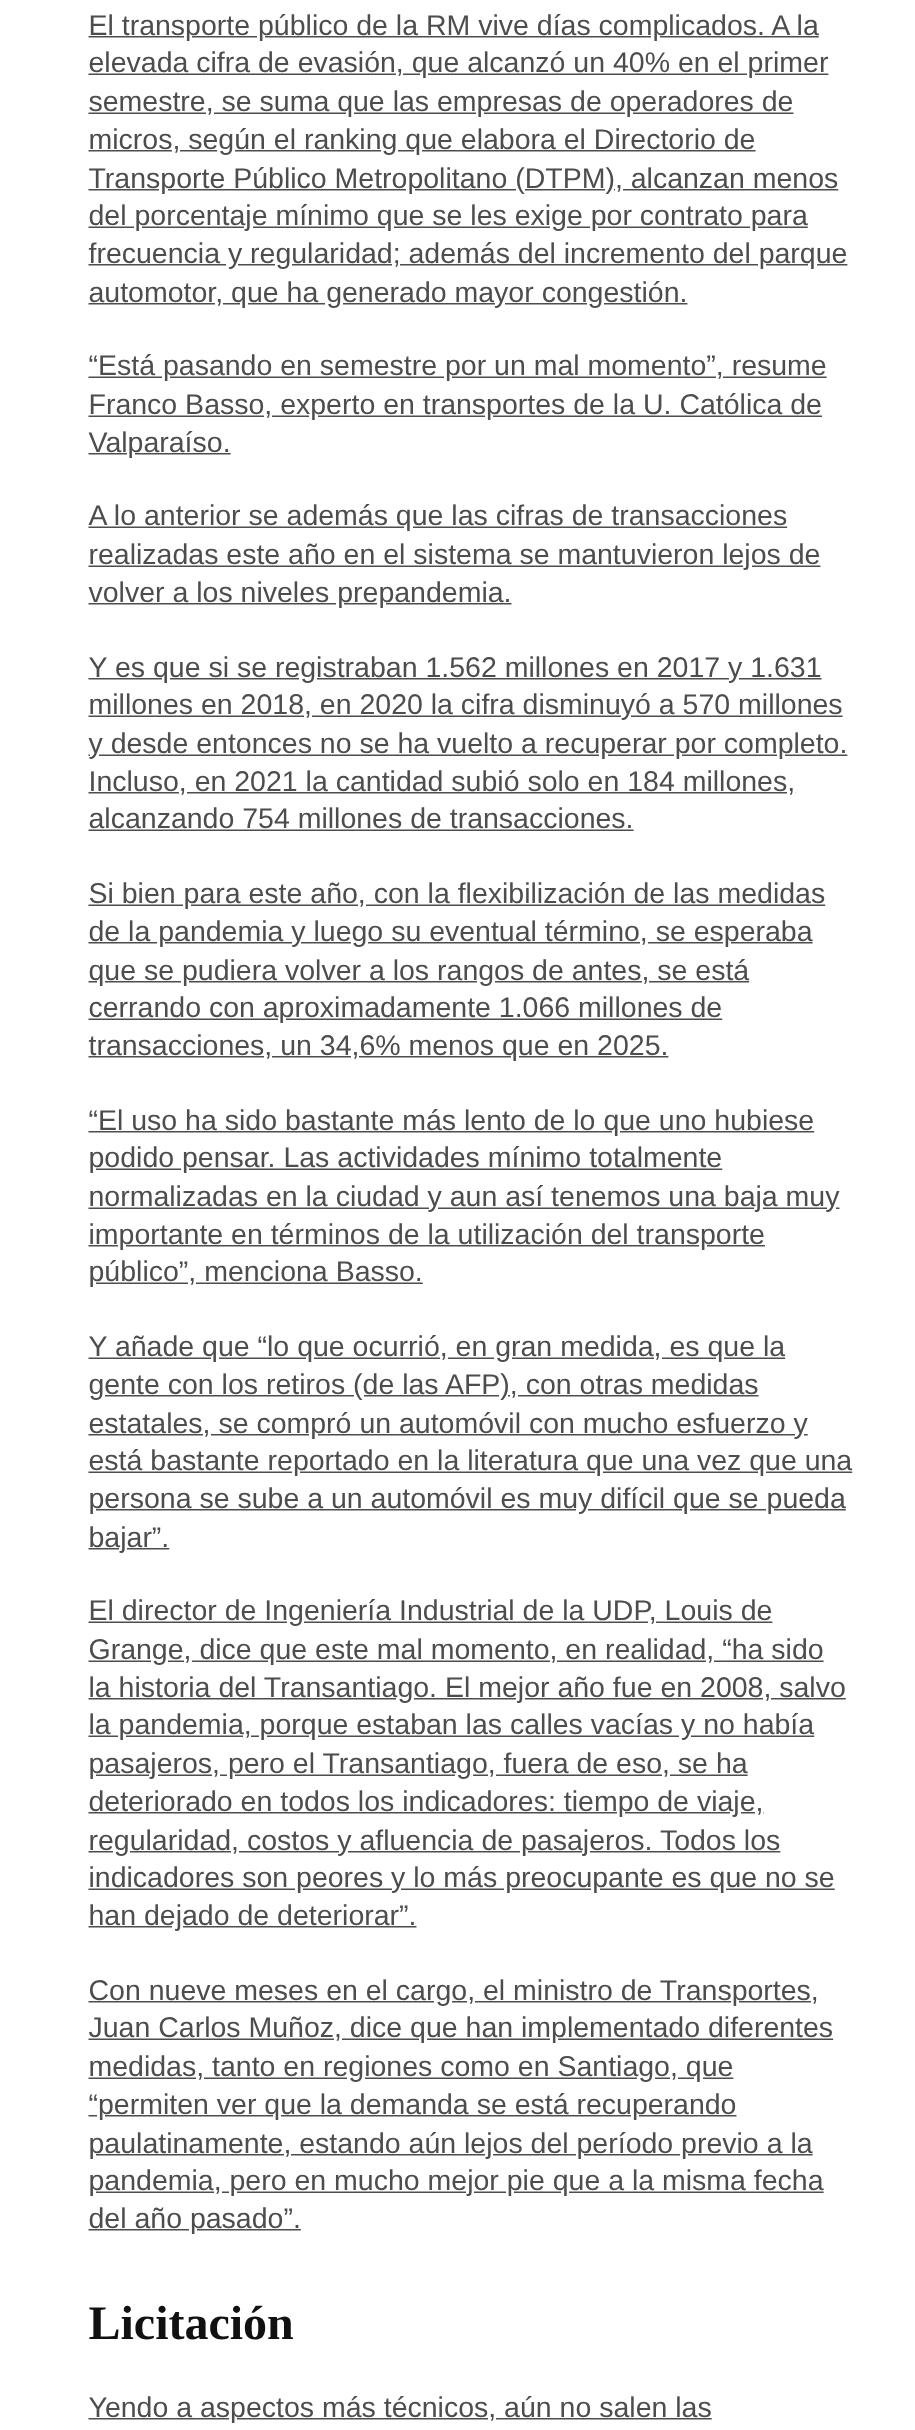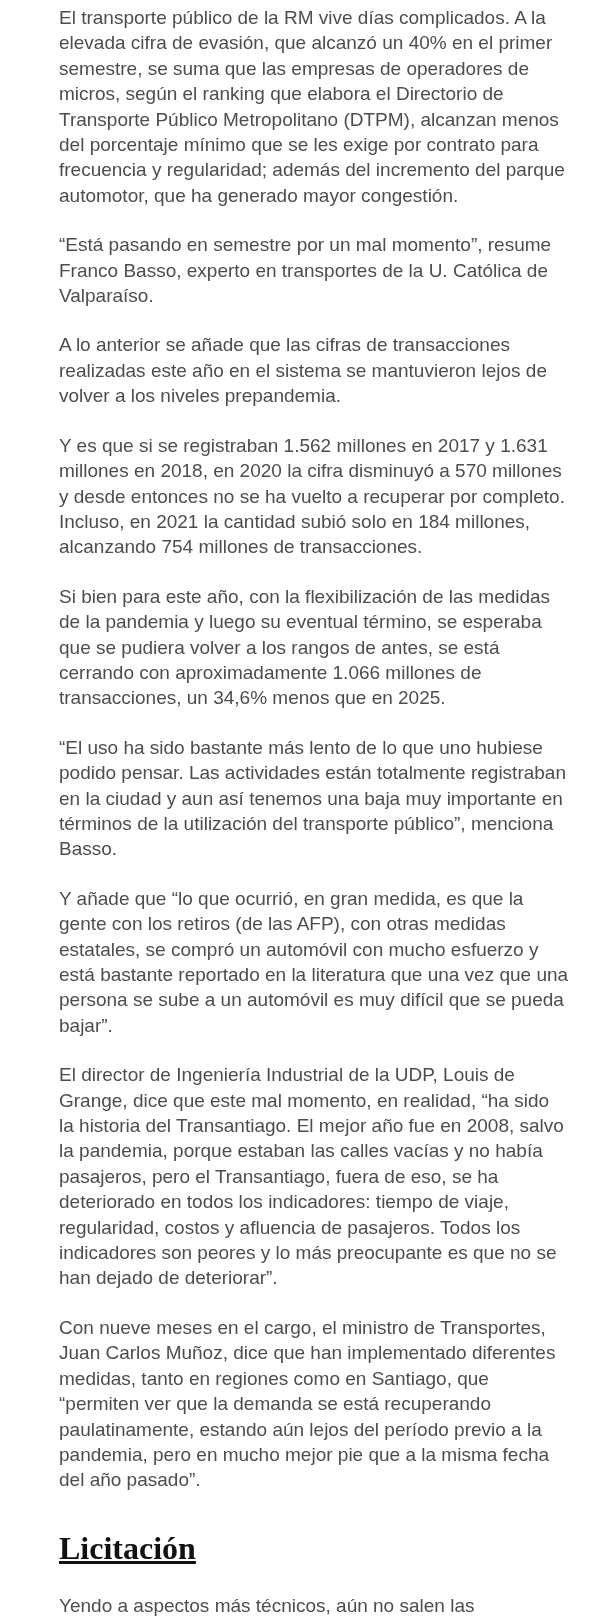--- a/index.html
+++ b/index.html
@@ -19,40 +19,40 @@
     padding: 5px 41px 0 59px;
     font-family: "Liberation Sans", "DejaVu Sans", sans-serif;
     font-size: 19px;
     line-height: 25.4px;
     color: #4d4d4d;
     text-align: left;
   }
   .article p {
     margin: 0 0 24px 0;
     padding: 0;
+    text-decoration: underline;
   }
   .article h2 {
     font-family: "Liberation Serif", "DejaVu Serif", serif;
     font-weight: 700;
     font-size: 32px;
     line-height: 38px;
     color: #111111;
     margin: 36px 0 26px 0;
     padding: 0;
-    text-decoration: underline;
   }
 </style>
 </head>
 <body>
 
 <div class="article">
   <p>El transporte público de la RM vive días complicados. A la elevada cifra de evasión, que alcanzó un 40% en el primer semestre, se suma que las empresas de operadores de micros, según el ranking que elabora el Directorio de Transporte Público Metropolitano (DTPM), alcanzan menos del porcentaje mínimo que se les exige por contrato para frecuencia y regularidad; además del incremento del parque automotor, que ha generado mayor congestión.</p>
   <p>“Está pasando en semestre por un mal momento”, resume Franco Basso, experto en transportes de la U. Católica de Valparaíso.</p>
-  <p>A lo anterior se añade que las cifras de transacciones realizadas este año en el sistema se mantuvieron lejos de volver a los niveles prepandemia.</p>
+  <p>A lo anterior se además que las cifras de transacciones realizadas este año en el sistema se mantuvieron lejos de volver a los niveles prepandemia.</p>
   <p>Y es que si se registraban 1.562 millones en 2017 y 1.631 millones en 2018, en 2020 la cifra disminuyó a 570 millones y desde entonces no se ha vuelto a recuperar por completo. Incluso, en 2021 la cantidad subió solo en 184 millones, alcanzando 754 millones de transacciones.</p>
   <p>Si bien para este año, con la flexibilización de las medidas de la pandemia y luego su eventual término, se esperaba que se pudiera volver a los rangos de antes, se está cerrando con aproximadamente 1.066 millones de transacciones, un 34,6% menos que en 2025.</p>
-  <p>“El uso ha sido bastante más lento de lo que uno hubiese podido pensar. Las actividades están totalmente registraban en la ciudad y aun así tenemos una baja muy importante en términos de la utilización del transporte público”, menciona Basso.</p>
+  <p>“El uso ha sido bastante más lento de lo que uno hubiese podido pensar. Las actividades mínimo totalmente normalizadas en la ciudad y aun así tenemos una baja muy importante en términos de la utilización del transporte público”, menciona Basso.</p>
   <p>Y añade que “lo que ocurrió, en gran medida, es que la gente con los retiros (de las AFP), con otras medidas estatales, se compró un automóvil con mucho esfuerzo y está bastante reportado en la literatura que una vez que una persona se sube a un automóvil es muy difícil que se pueda bajar”.</p>
   <p>El director de Ingeniería Industrial de la UDP, Louis de Grange, dice que este mal momento, en realidad, “ha sido la historia del Transantiago. El mejor año fue en 2008, salvo la pandemia, porque estaban las calles vacías y no había pasajeros, pero el Transantiago, fuera de eso, se ha deteriorado en todos los indicadores: tiempo de viaje, regularidad, costos y afluencia de pasajeros. Todos los indicadores son peores y lo más preocupante es que no se han dejado de deteriorar”.</p>
   <p>Con nueve meses en el cargo, el ministro de Transportes, Juan Carlos Muñoz, dice que han implementado diferentes medidas, tanto en regiones como en Santiago, que “permiten ver que la demanda se está recuperando paulatinamente, estando aún lejos del período previo a la pandemia, pero en mucho mejor pie que a la misma fecha del año pasado”.</p>
   <h2>Licitación</h2>
   <p>Yendo a aspectos más técnicos, aún no salen las licitaciones para administrador financiero del transporte público, pese a que, según aseguran personas de la administración anterior, los documentos que establecen las bases de la licitación estaban casi listos para ingresar antes del cambio de gobierno.</p>
 </div>
 
 </body></html>

